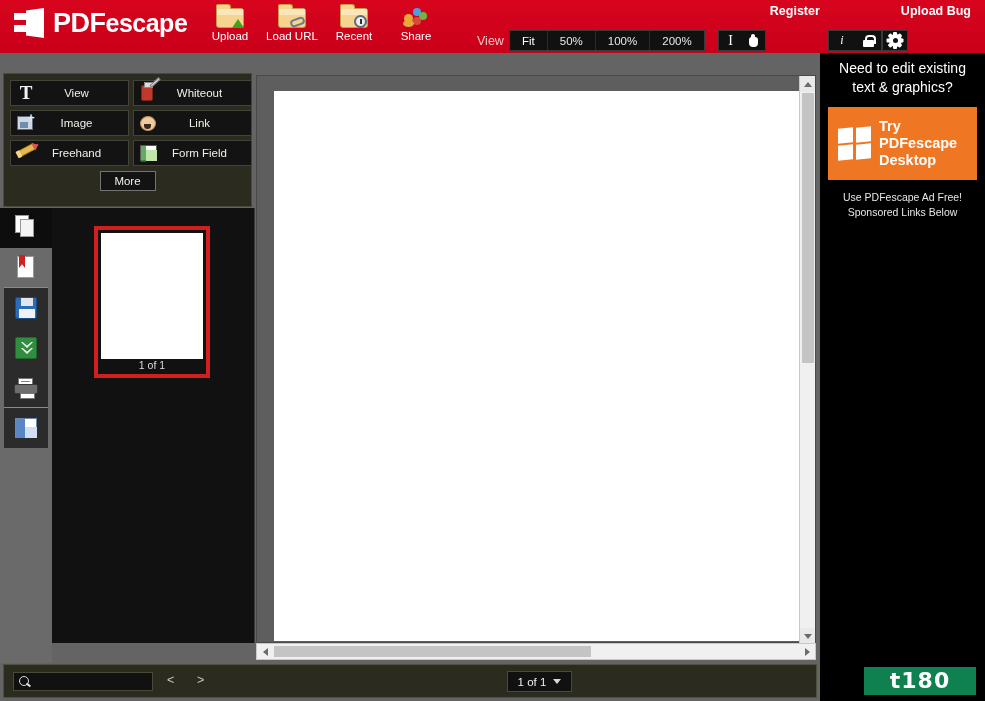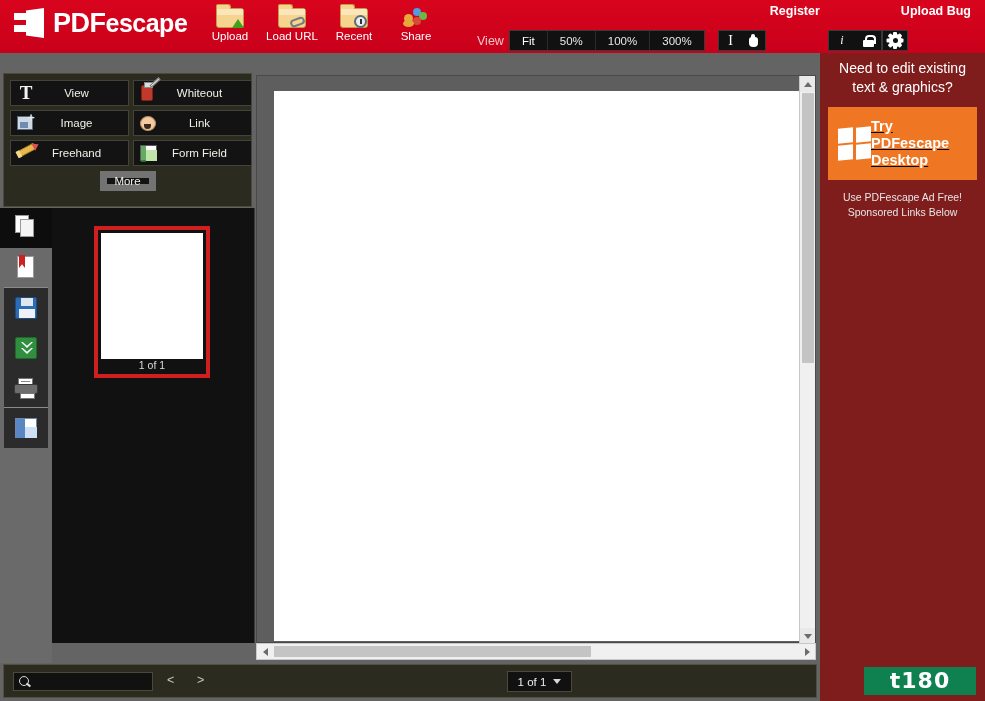--- a/index.html
+++ b/index.html
@@ -163,21 +163,21 @@
   .ic-white-pen { position: absolute; left: 13px; top: -1px; width: 12px; height: 3px; background: #e8e8e8; border: 1px solid #777; transform: rotate(-42deg); }
   .ic-pencil { position: absolute; left: 3px; top: 5px; width: 20px; height: 7px; background: #e8b84b; border: 1px solid #a9822c; transform: rotate(-28deg); border-radius: 1px; }
   .ic-pencil::after { content: ""; position: absolute; right: -5px; top: -1px; width: 0; height: 0;
       border-top: 4.5px solid transparent; border-bottom: 4.5px solid transparent; border-left: 6px solid #d9534f; }
   .ic-pencil::before { content: ""; position: absolute; left: -1px; top: -1px; width: 4px; height: 7px; background: #f3d88c; }
   .ic-form { position: absolute; left: 4px; top: 3px; width: 17px; height: 16px; background: #fff; border: 1px solid #5a5a5a; }
   .ic-form::after { content: ""; position: absolute; left: 5px; top: 4px; width: 11px; height: 11px; background: #bfe6a8; }
   .ic-form::before { content: ""; position: absolute; left: 0; top: 0; width: 5px; height: 16px; background: #2f8f2f; opacity: .75; }
   .more-row { display: flex; justify-content: center; margin-top: 5px; }
   .more-btn {
-    width: 56px; height: 20px; background: #131313; border: 7px solid #737373;
+    width: 56px; height: 20px; background: #131313; border: 1px solid #737373;
     color: #f0f0e8; font-size: 11.5px; display: flex; align-items: center; justify-content: center; cursor: pointer;
   }
 
   
   .rail { position: absolute; left: 0; top: 208px; width: 52px; height: 455px; background: #6a6a6a; }
   .rail-btn { width: 52px; height: 40px; display: flex; align-items: center; justify-content: center; cursor: pointer; position: relative; }
   .rail-btn.b-dark { background: #0d0d0d; }
   .rail-sep { position: absolute; left: 4px; width: 44px; height: 1px; background: #8a8a8a; }
   .rail-group { position: absolute; left: 4px; top: 80px; width: 44px; height: 120px; background: #2b2b2b; }
   .rail-group2 { position: absolute; left: 4px; top: 200px; width: 44px; height: 40px; background: #2b2b2b; }
@@ -223,24 +223,24 @@
   .tri-down { width: 0; height: 0; border-left: 4px solid transparent; border-right: 4px solid transparent; border-top: 5px solid #6b6b6b; }
   .tri-left { width: 0; height: 0; border-top: 4px solid transparent; border-bottom: 4px solid transparent; border-right: 5px solid #6b6b6b; }
   .tri-right { width: 0; height: 0; border-top: 4px solid transparent; border-bottom: 4px solid transparent; border-left: 5px solid #6b6b6b; }
   .v-thumb { position: absolute; left: 2px; top: 17px; width: 12px; height: 270px; background: #c4c4c4; border-radius: 1px; cursor: pointer; }
   .hscroll { position: absolute; left: 256px; top: 643px; width: 560px; height: 17px; background: #f0f0f0; border: 1px solid #c8c8c8; }
   .h-left { position: absolute; left: 0; top: 0; width: 16px; height: 15px; display: flex; align-items: center; justify-content: center; cursor: pointer; }
   .h-right { position: absolute; right: 0; top: 0; width: 16px; height: 15px; display: flex; align-items: center; justify-content: center; cursor: pointer; }
   .h-thumb { position: absolute; left: 17px; top: 2px; width: 317px; height: 11px; background: #c4c4c4; cursor: pointer; }
 
   
-  .ad-panel { position: absolute; left: 820px; top: 53px; width: 165px; height: 648px; background: #7f1d1d; }
+  .ad-panel { position: absolute; left: 820px; top: 53px; width: 165px; height: 648px; background: #000000; }
   .ad-head { padding: 6px 8px 0; color: #fff; font-size: 14px; text-align: center; line-height: 19px; }
   .ad-box {
-    margin: 10px 8px 0; height: 73px; background: #ef7622; display: flex; align-items: center; padding-left: 10px; cursor: pointer; text-decoration: underline;
+    margin: 10px 8px 0; height: 73px; background: #ef7622; display: flex; align-items: center; gap: 8px; padding-left: 10px; cursor: pointer;
   }
   .win-logo { width: 33px; height: 32px; display: grid; grid-template-columns: 15px 15px; grid-template-rows: 15px 15px; gap: 2.5px; flex: none; }
   .win-logo i { display: block; background: #fff; }
   .win-logo i:nth-child(1) { transform: skewY(-6deg); }
   .win-logo i:nth-child(2) { transform: skewY(-6deg) translateY(-1px); }
   .win-logo i:nth-child(3) { transform: skewY(-6deg); }
   .win-logo i:nth-child(4) { transform: skewY(-6deg) translateY(-1px); }
   .ad-cta { color: #fff; font-size: 14.5px; font-weight: bold; line-height: 17px; }
   .ad-note { margin-top: 10px; color: #e6e6e6; font-size: 10.5px; text-align: center; line-height: 15px; }
 
@@ -318,21 +318,21 @@
         <span>Share</span>
       </div>
     </div>
 
     <div class="view-label">View</div>
 
     <div class="zoom-group">
       <div class="zoom-btn active">Fit</div>
       <div class="zoom-btn">50%</div>
       <div class="zoom-btn">100%</div>
-      <div class="zoom-btn">300%</div>
+      <div class="zoom-btn">200%</div>
     </div>
 
     <div class="cursor-group">
       <div class="cg-btn">
         <span class="ibeam">I</span>
       </div>
       <div class="cg-btn">
         <span class="hand-ic"></span>
       </div>
     </div>

